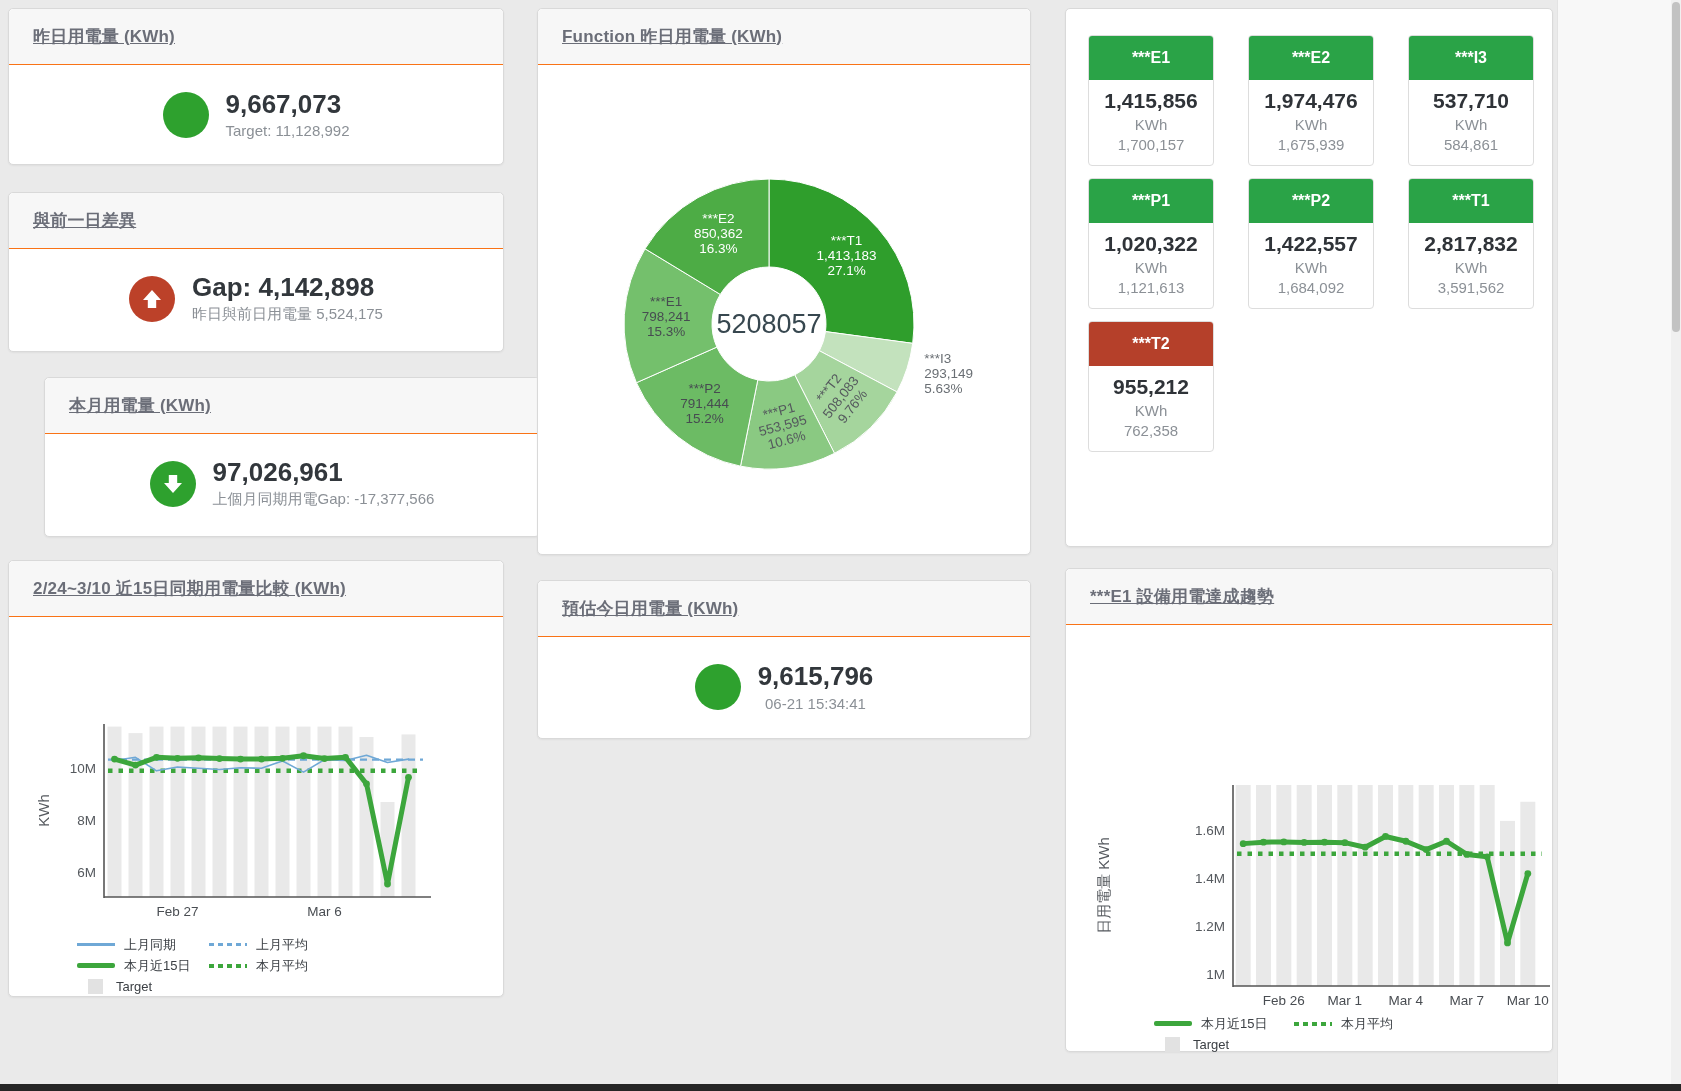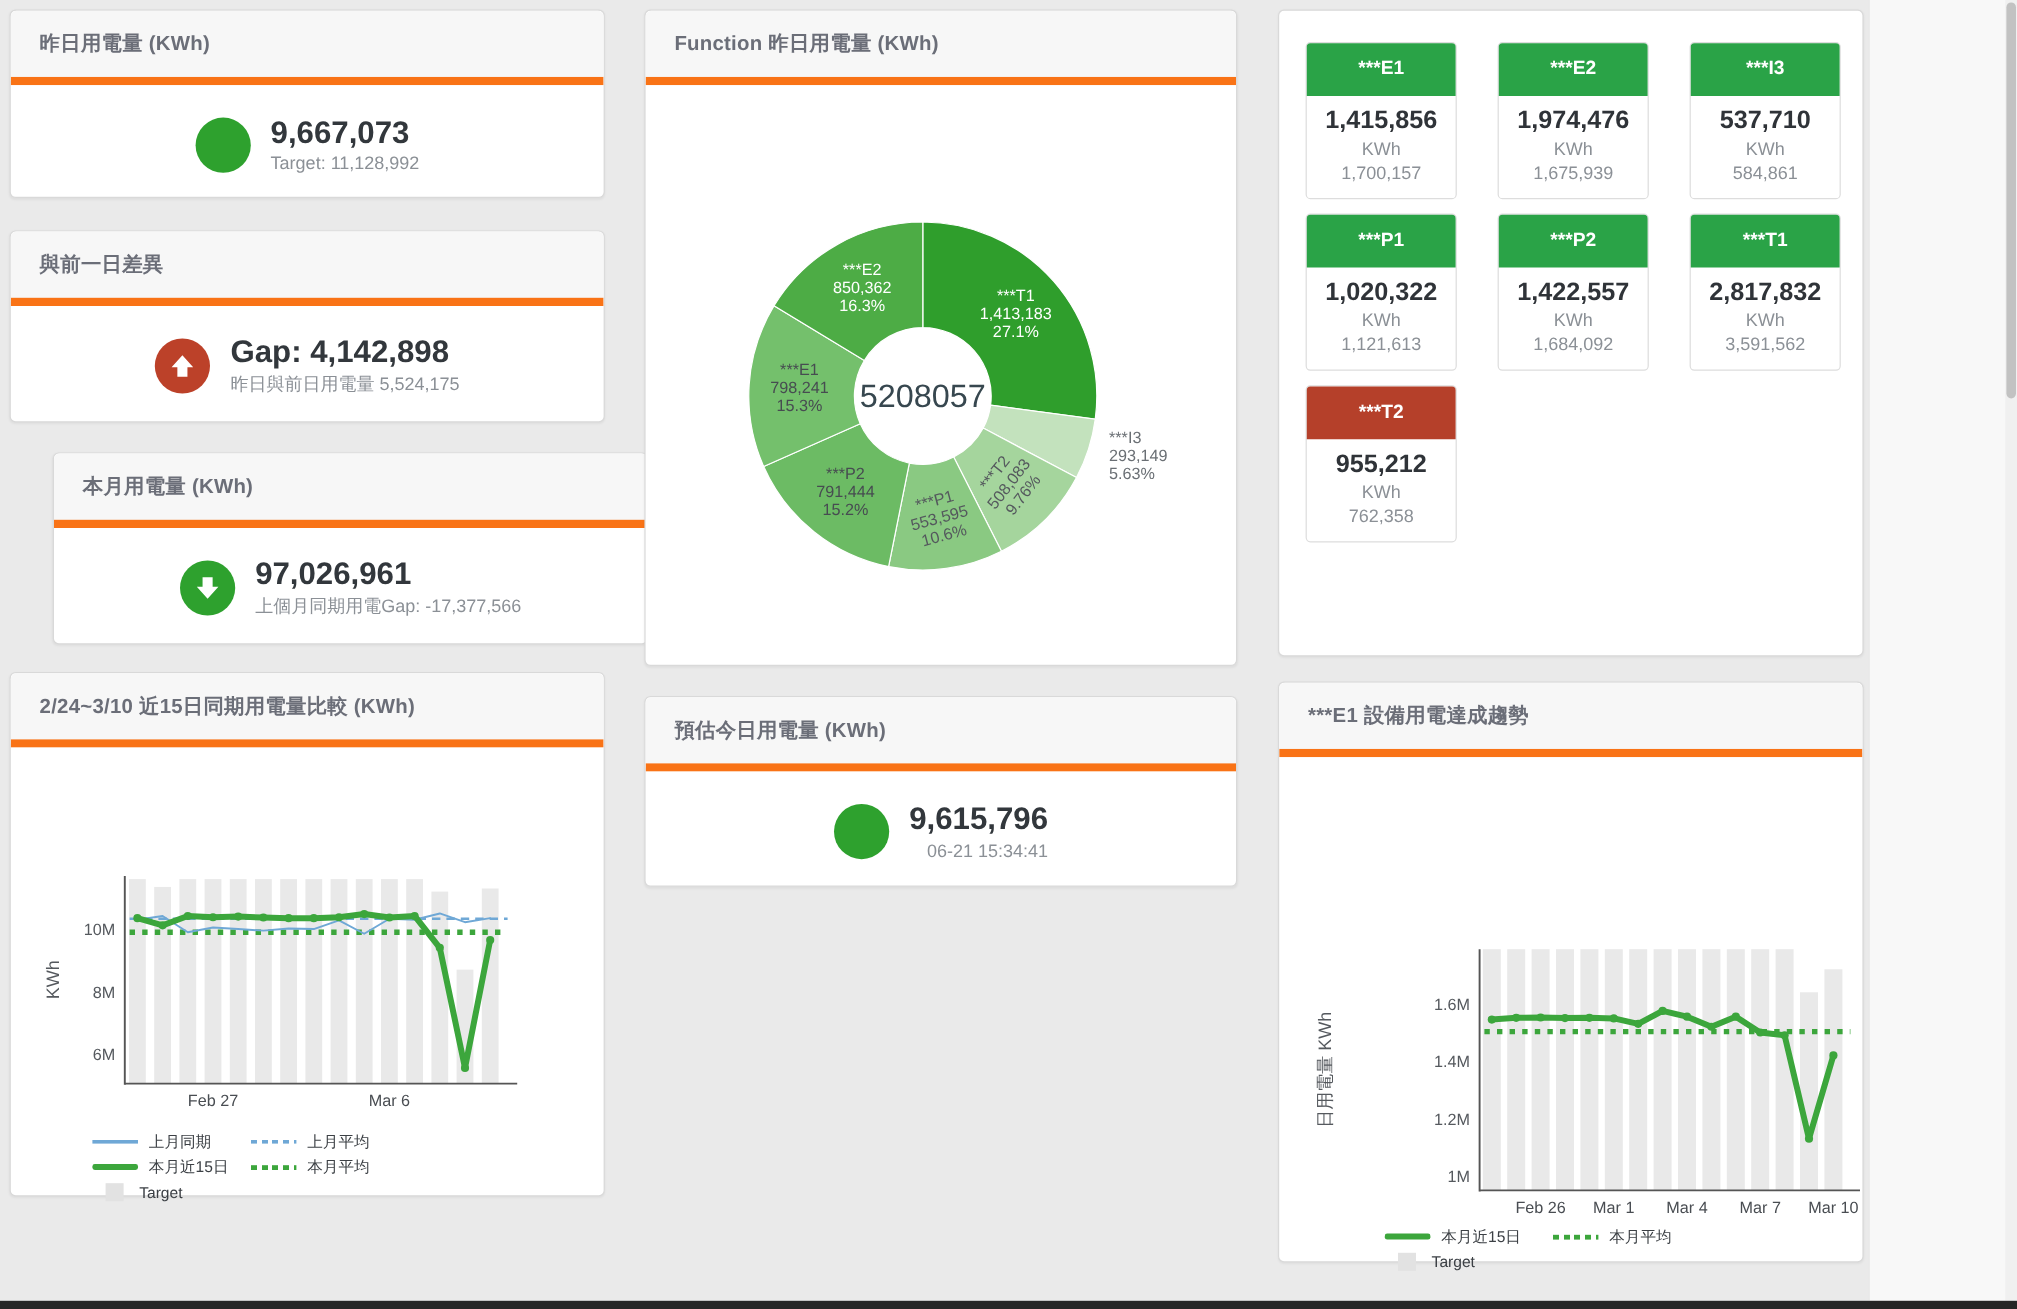--- a/index.html
+++ b/index.html
@@ -1,22 +1,22 @@
 <!DOCTYPE html>
 <html><head>
 <meta charset="utf-8">
 <style>
   html,body{margin:0;padding:0;background:#dfdfdf;}
   .screen{position:relative;width:1681px;height:1091px;overflow:hidden;background:#eaeaea;
           font-family:"Liberation Sans","DejaVu Sans",sans-serif;color:#33383d;}
   .card{position:absolute;background:#fff;border:1px solid #d9d9d9;border-radius:5px;
         box-shadow:0 1px 2px rgba(0,0,0,.05);}
-  .card-header{height:55px;background:#f7f7f7;border-bottom:7px solid #f97316;
+  .card-header{height:55px;background:#f7f7f7;border-bottom:1px solid #f97316;
                border-radius:5px 5px 0 0;display:flex;align-items:center;padding:0 24px;
-               color:#6b6e78;font-size:17px;font-weight:700;letter-spacing:.2px;}
+               color:#6b6e78;font-size:17px;font-weight:700;letter-spacing:.2px;text-decoration:underline;}
   .card-body{position:relative;}
   
   .stat-body{display:flex;align-items:center;justify-content:center;height:99px;gap:17px;}
   .stat-circle{width:46px;height:46px;border-radius:50%;display:flex;align-items:center;justify-content:center;flex:0 0 auto;}
   .stat-text{display:flex;flex-direction:column;}
   .stat-value{font-size:26px;font-weight:700;color:#32373c;line-height:1.15;}
   .stat-sub{font-size:15px;color:#8b9096;margin-top:3px;}
   .arrow-svg{display:block;}
   
   .lamp-grid{display:grid;grid-template-columns:repeat(3,126px);column-gap:34px;row-gap:12px;
@@ -216,21 +216,21 @@
           </g>
           <text x="231" y="268" text-anchor="middle" font-size="27" fill="#37474f">5208057</text>
         </svg>
     </div>
   </div>
 
   <div class="card" style="left:537px;top:580px;width:492px;height:157px;">
     <div class="card-header">預估今日用電量 (KWh)</div>
     <div class="card-body stat-body" style="height:100px;">
       <div class="stat-circle" style="background:#2ea12e;"></div>
-      <div class="stat-text" style="text-align:right;">
+      <div class="stat-text" style="text-align:center;">
         <div class="stat-value">9,615,796</div>
         <div class="stat-sub">06-21 15:34:41</div>
       </div>
     </div>
   </div>
 
   <div class="card" style="left:1065px;top:8px;width:486px;height:537px;">
     <div class="card-body lamp-grid">
         <div class="tile">
           <div class="tile-head" style="background: rgb(42, 163, 71);">***E1</div>

